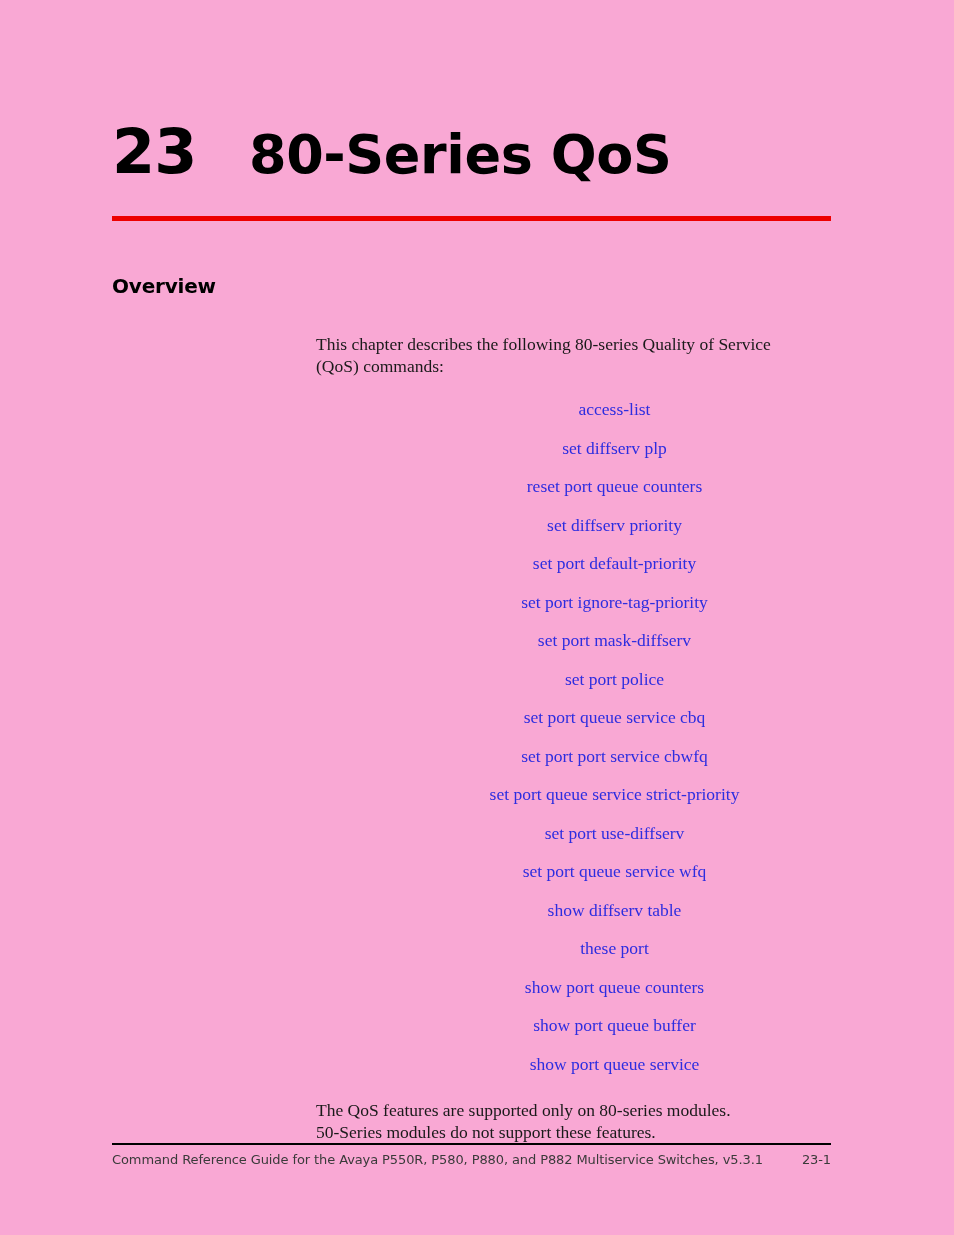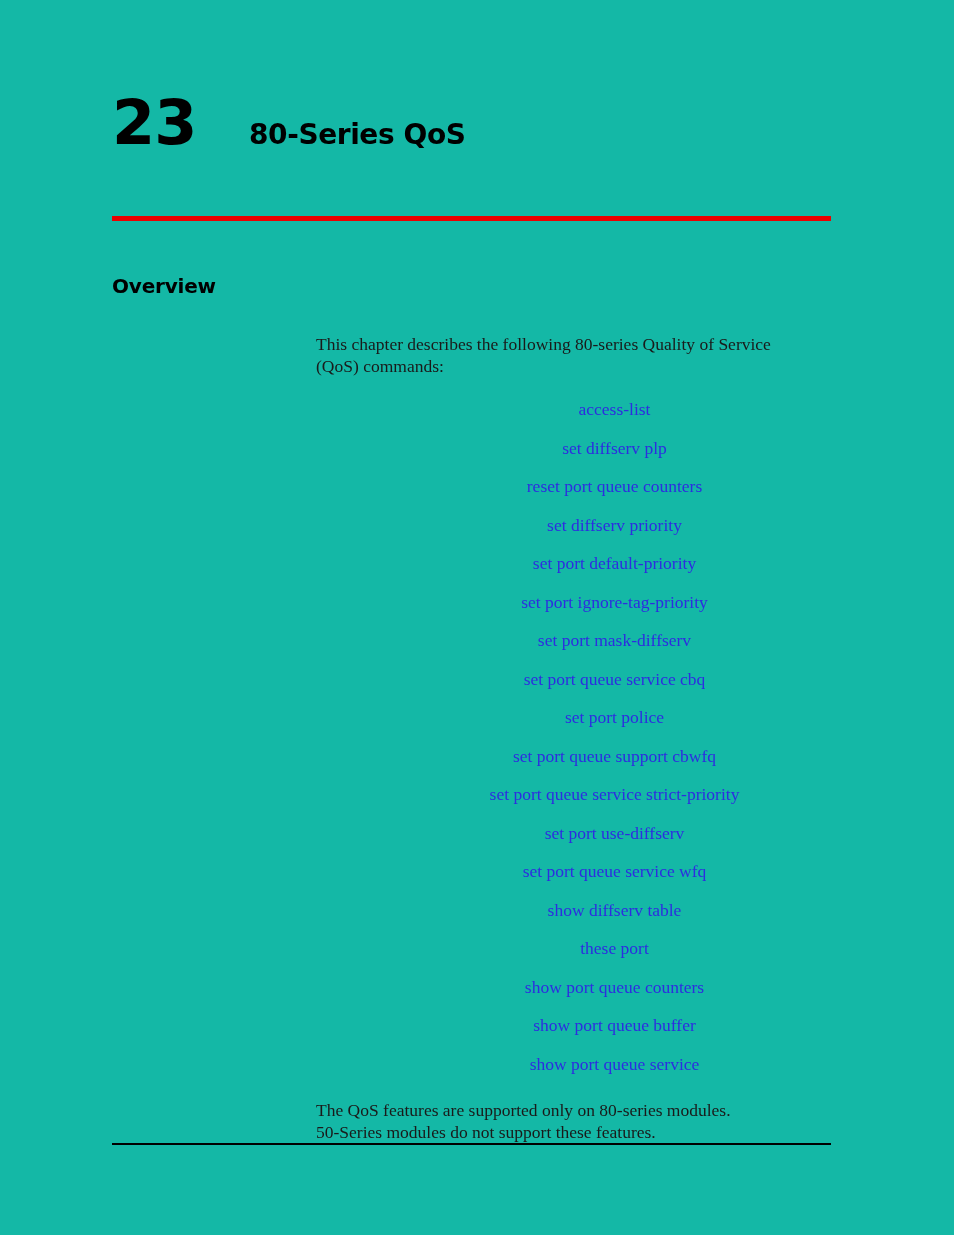--- a/index.html
+++ b/index.html
@@ -6,21 +6,21 @@
   html, body {
     margin: 0;
     padding: 0;
     background: #ffffff;
   }
 
   .page {
     position: relative;
     width: 954px;
     height: 1235px;
-    background: #14b8a6;
+    background: #f9a8d4;
     overflow: hidden;
     font-family: "Liberation Serif", "DejaVu Serif", serif;
     -webkit-font-smoothing: antialiased;
   }
 
   
   .chapter-header {
     position: absolute;
     left: 112px;
     top: 92px;
@@ -35,21 +35,21 @@
     font-size: 62px;
     line-height: 1;
     color: #000000;
     width: 137px;
     letter-spacing: -1px;
   }
 
   .chapter-title {
     font-family: "DejaVu Sans", "Liberation Sans", sans-serif;
     font-weight: bold;
-    font-size: 28px;
+    font-size: 54px;
     line-height: 1;
     color: #000000;
     letter-spacing: -0.4px;
   }
 
   
   .red-rule {
     position: absolute;
     left: 112px;
     top: 216px;
@@ -172,35 +172,39 @@
 (QoS) commands:</p>
 
     <ul class="command-list">
       <li><a class="command-link">access-list</a></li>
       <li><a class="command-link">set diffserv plp</a></li>
       <li><a class="command-link">reset port queue counters</a></li>
       <li><a class="command-link">set diffserv priority</a></li>
       <li><a class="command-link">set port default-priority</a></li>
       <li><a class="command-link">set port ignore-tag-priority</a></li>
       <li><a class="command-link">set port mask-diffserv</a></li>
+      <li><a class="command-link">set port police</a></li>
       <li><a class="command-link">set port queue service cbq</a></li>
-      <li><a class="command-link">set port police</a></li>
-      <li><a class="command-link">set port queue support cbwfq</a></li>
+      <li><a class="command-link">set port port service cbwfq</a></li>
       <li><a class="command-link">set port queue service strict-priority</a></li>
       <li><a class="command-link">set port use-diffserv</a></li>
       <li><a class="command-link">set port queue service wfq</a></li>
       <li><a class="command-link">show diffserv table</a></li>
       <li><a class="command-link">these port</a></li>
       <li><a class="command-link">show port queue counters</a></li>
       <li><a class="command-link">show port queue buffer</a></li>
       <li><a class="command-link">show port queue service</a></li>
     </ul>
 
     <p class="body-para closing-para">The QoS features are supported only on 80-series modules.
 50-Series modules do not support these features.</p>
 
   </div>
 
   <div class="footer">
     <div class="footer-rule"></div>
+    <div class="footer-row">
+      <span class="footer-text">Command Reference Guide for the Avaya P550R, P580, P880, and P882 Multiservice Switches, v5.3.1</span>
+      <span class="footer-page">23-1</span>
+    </div>
   </div>
 
 </div>
 
 </body></html>

